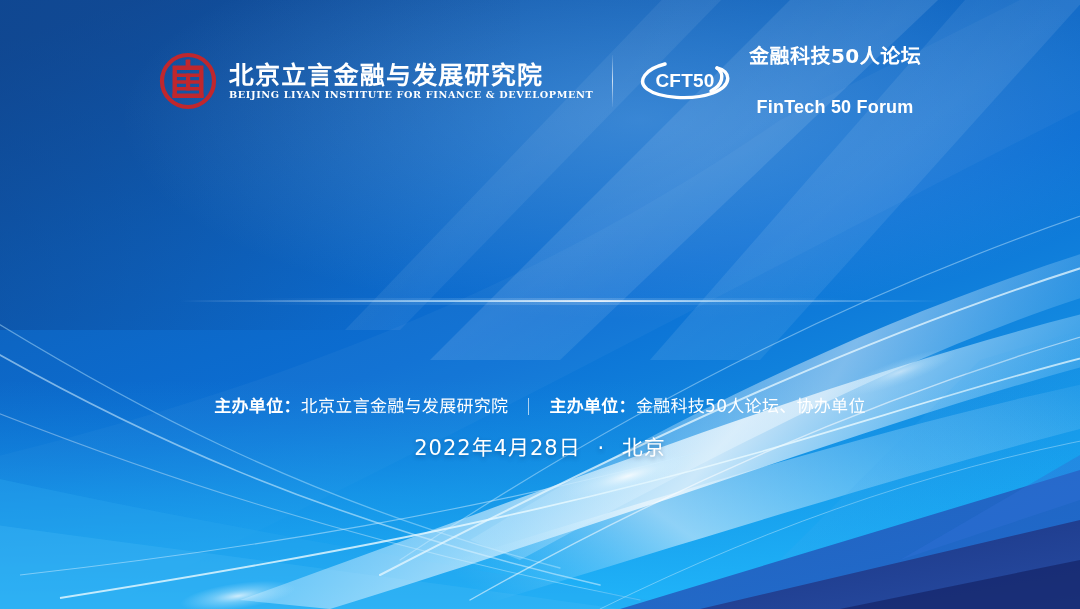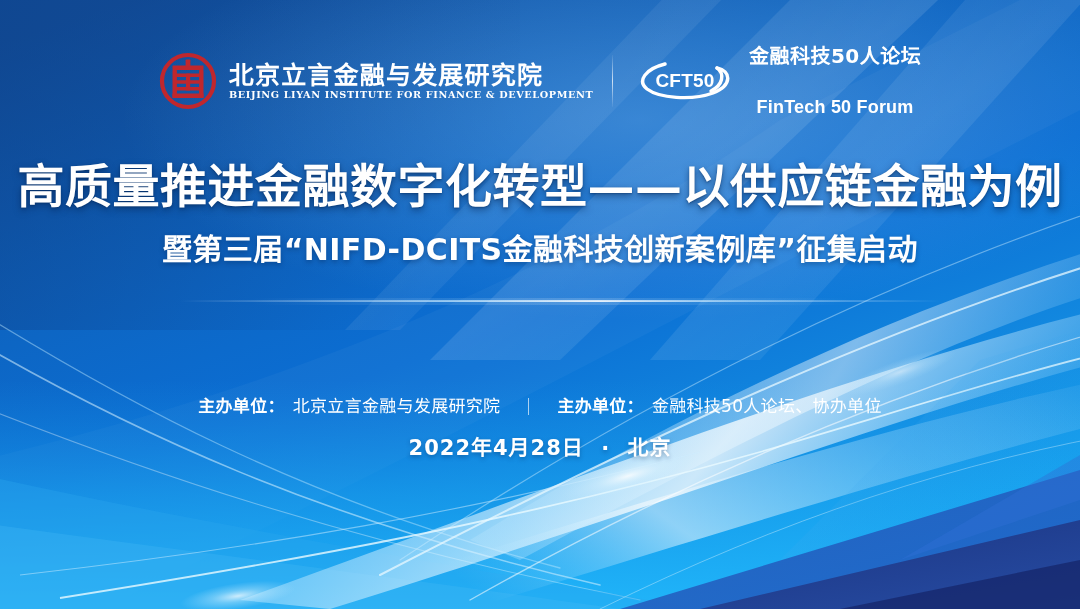--- a/index.html
+++ b/index.html
@@ -75,34 +75,34 @@
     font-size:30px;font-weight:bold;color:#ffffff;
     letter-spacing:0.4px;line-height:1.2;white-space:nowrap;
     text-shadow:0 2px 5px rgba(5,35,80,.40);
   }
 
   
   .org-block{
     position:absolute;left:0;top:398px;width:1080px;text-align:center;z-index:6;
   }
   .org-line{
-    display:inline-flex;align-items:center;justify-content:center;gap:8px;
+    display:inline-flex;align-items:center;justify-content:center;gap:0;
     font-family:"DejaVu Sans","Liberation Sans",sans-serif;
     font-size:17px;color:#ffffff;white-space:nowrap;line-height:1;
   }
   .org-label{font-weight:bold;letter-spacing:.3px;}
   .org-value{font-weight:normal;letter-spacing:.3px;}
   .org-sep{
     display:inline-block;width:1px;height:17px;margin:0 20px;
     background:rgba(255,255,255,.65);
   }
   .date-line{
     margin-top:22px;
     font-family:"DejaVu Sans","Liberation Sans",sans-serif;
-    font-size:21px;font-weight:bold;color:#ffffff;letter-spacing:1px;
+    font-size:21px;font-weight:normal;color:#ffffff;letter-spacing:1px;
     white-space:nowrap;line-height:1;
     text-shadow:0 2px 4px rgba(5,35,80,.35);
   }
   .date-dot{margin:0 9px;}
 </style>
 </head>
 <body>
 
 <div class="banner">
 
@@ -272,24 +272,20 @@
         </svg>
       </div>
       <div class="forum-text">
         <div class="forum-cn">金融科技50人论坛</div>
         <div class="forum-en">FinTech 50 Forum</div>
       </div>
     </div>
 
   </div>
 
-  <div class="title-block">
-    <div class="main-title">高质量推进金融数字化转型——以供应链金融为例</div>
-    <div class="sub-title">暨第三届“NIFD-DCITS金融科技创新案例库”征集启动</div>
-  </div>
 
   <div class="org-block">
     <div class="org-line">
       <span class="org-label">主办单位：</span>
       <span class="org-value">北京立言金融与发展研究院</span>
       <span class="org-sep"></span>
       <span class="org-label">主办单位：</span>
       <span class="org-value">金融科技50人论坛、协办单位</span>
     </div>
     <div class="date-line">

